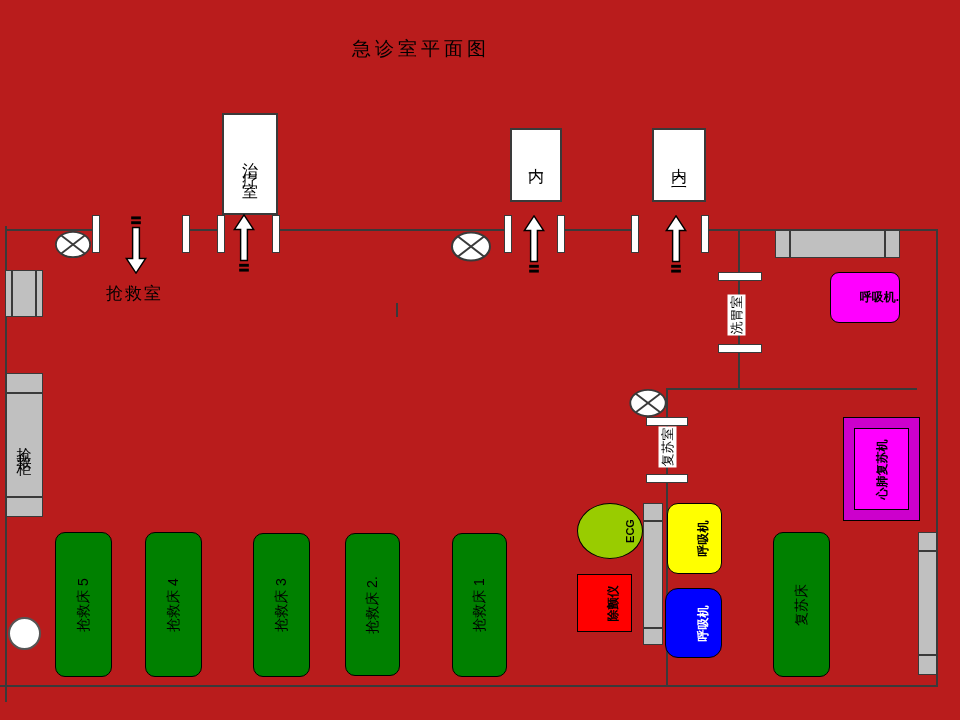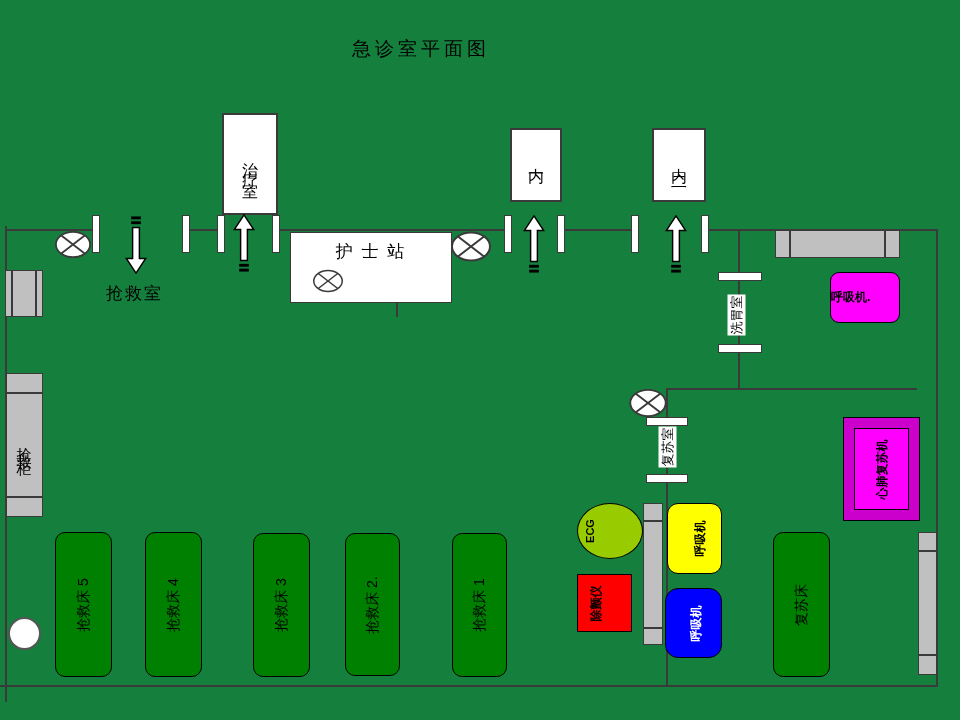--- a/index.html
+++ b/index.html
@@ -1,34 +1,34 @@
 <!DOCTYPE html>
 <html><head>
 <meta charset="utf-8">
 <style>
   html,body{margin:0;padding:0;background:#fff;}
-  #plan{position:relative;width:960px;height:720px;background:#15803d;overflow:hidden;
+  #plan{position:relative;width:960px;height:720px;background:#b91c1c;overflow:hidden;
         font-family:"Liberation Sans",sans-serif;color:#000;}
   .wall{position:absolute;background:#3a3a3a;}
   .post{position:absolute;top:215px;width:8px;height:38px;background:#fff;
         border:1.5px solid #3a3a3a;box-sizing:border-box;}
   .doorbar{position:absolute;background:#fff;border:1.5px solid #3a3a3a;box-sizing:border-box;}
   .room-box{position:absolute;background:#fff;border:2px solid #3a3a3a;box-sizing:border-box;
         display:flex;align-items:center;justify-content:center;}
   .vtext{writing-mode:vertical-rl;text-orientation:upright;letter-spacing:10px;
         font-size:16px;line-height:1;}
   .bed{position:absolute;background:#008000;border:1px solid #000;border-radius:10px;
         display:flex;align-items:center;justify-content:center;}
   .bed .rot{font-size:14px;color:#000;}
   .rot{transform:rotate(-90deg);white-space:nowrap;}
   .grey{position:absolute;background:#C0C0C0;border:1.5px solid #3a3a3a;box-sizing:border-box;}
   .vdiv{position:absolute;top:0;bottom:0;width:2px;background:#3a3a3a;}
   .hdiv{position:absolute;left:0;right:0;height:2px;background:#3a3a3a;}
   .machine{position:absolute;border:1.5px solid #000;box-sizing:border-box;
-        display:flex;align-items:center;justify-content:flex-start;
+        display:flex;align-items:center;justify-content:flex-end;
         font-weight:bold;font-size:12px;}
   .lamp,.arrow{position:absolute;}
   .flip{transform:scaleY(-1);}
   .sidelabel{position:absolute;display:flex;align-items:center;justify-content:center;}
   .sidelabel .rot{background:#fff;font-size:13px;padding:0 1px;}
   #title{position:absolute;left:352px;top:36px;font-size:19px;letter-spacing:4px;}
   #rescue-label{position:absolute;left:106px;top:282px;font-size:17px;letter-spacing:2px;}
   #nurse-label{position:absolute;left:0;right:0;top:7px;text-align:center;
         font-size:17px;letter-spacing:2px;}
 </style>
@@ -55,28 +55,20 @@
   <div class="room-box" style="left:222px;top:113px;width:56px;height:102px">
     <span class="vtext">治疗室</span>
   </div>
   <div class="room-box" style="left:510px;top:128px;width:52px;height:74px">
     <span class="vtext">内一</span>
   </div>
   <div class="room-box" style="left:652px;top:128px;width:54px;height:74px">
     <span class="vtext">内二</span>
   </div>
 
-  <div class="room-box" style="left:290px;top:232px;width:162px;height:71px;border-width:1.5px">
-    <div id="nurse-label">护 士 站</div>
-    <svg class="lamp" style="left:22px;top:33px" width="30" height="30" viewBox="0 0 40 30">
-      <ellipse cx="20" cy="15" rx="19" ry="14" fill="#fff" stroke="#3a3a3a" stroke-width="2"></ellipse>
-      <line x1="7" y1="5" x2="33" y2="25" stroke="#3a3a3a" stroke-width="2"></line>
-      <line x1="33" y1="5" x2="7" y2="25" stroke="#3a3a3a" stroke-width="2"></line>
-    </svg>
-  </div>
 
   <div id="rescue-label">抢救室</div>
 
   <div class="post" style="left:92px"></div>
   <div class="post" style="left:182px"></div>
   <div class="post" style="left:217px"></div>
   <div class="post" style="left:272px"></div>
   <div class="post" style="left:504px"></div>
   <div class="post" style="left:557px"></div>
   <div class="post" style="left:631px"></div>

